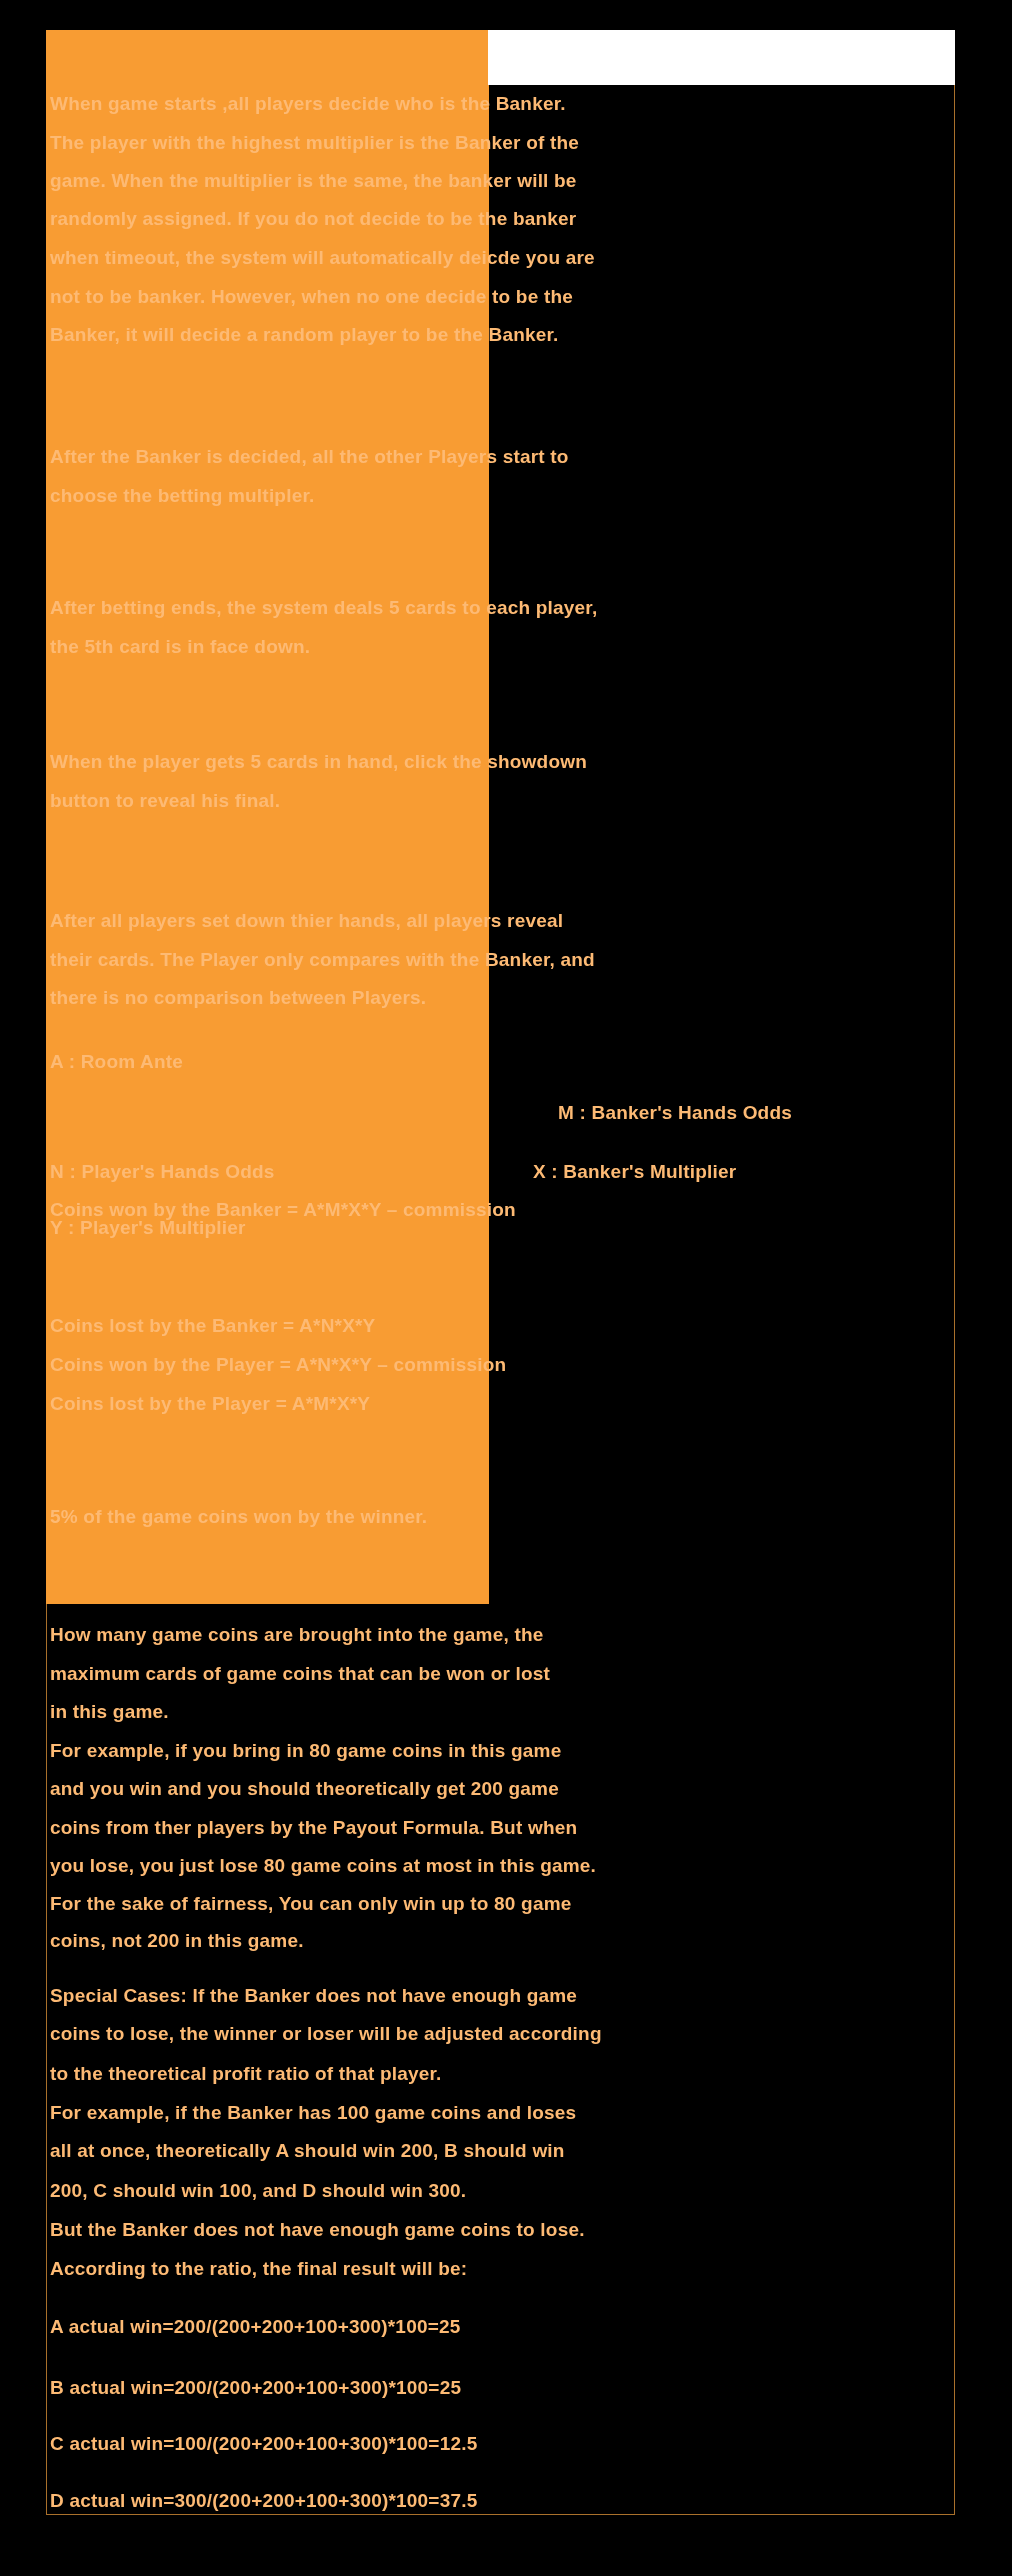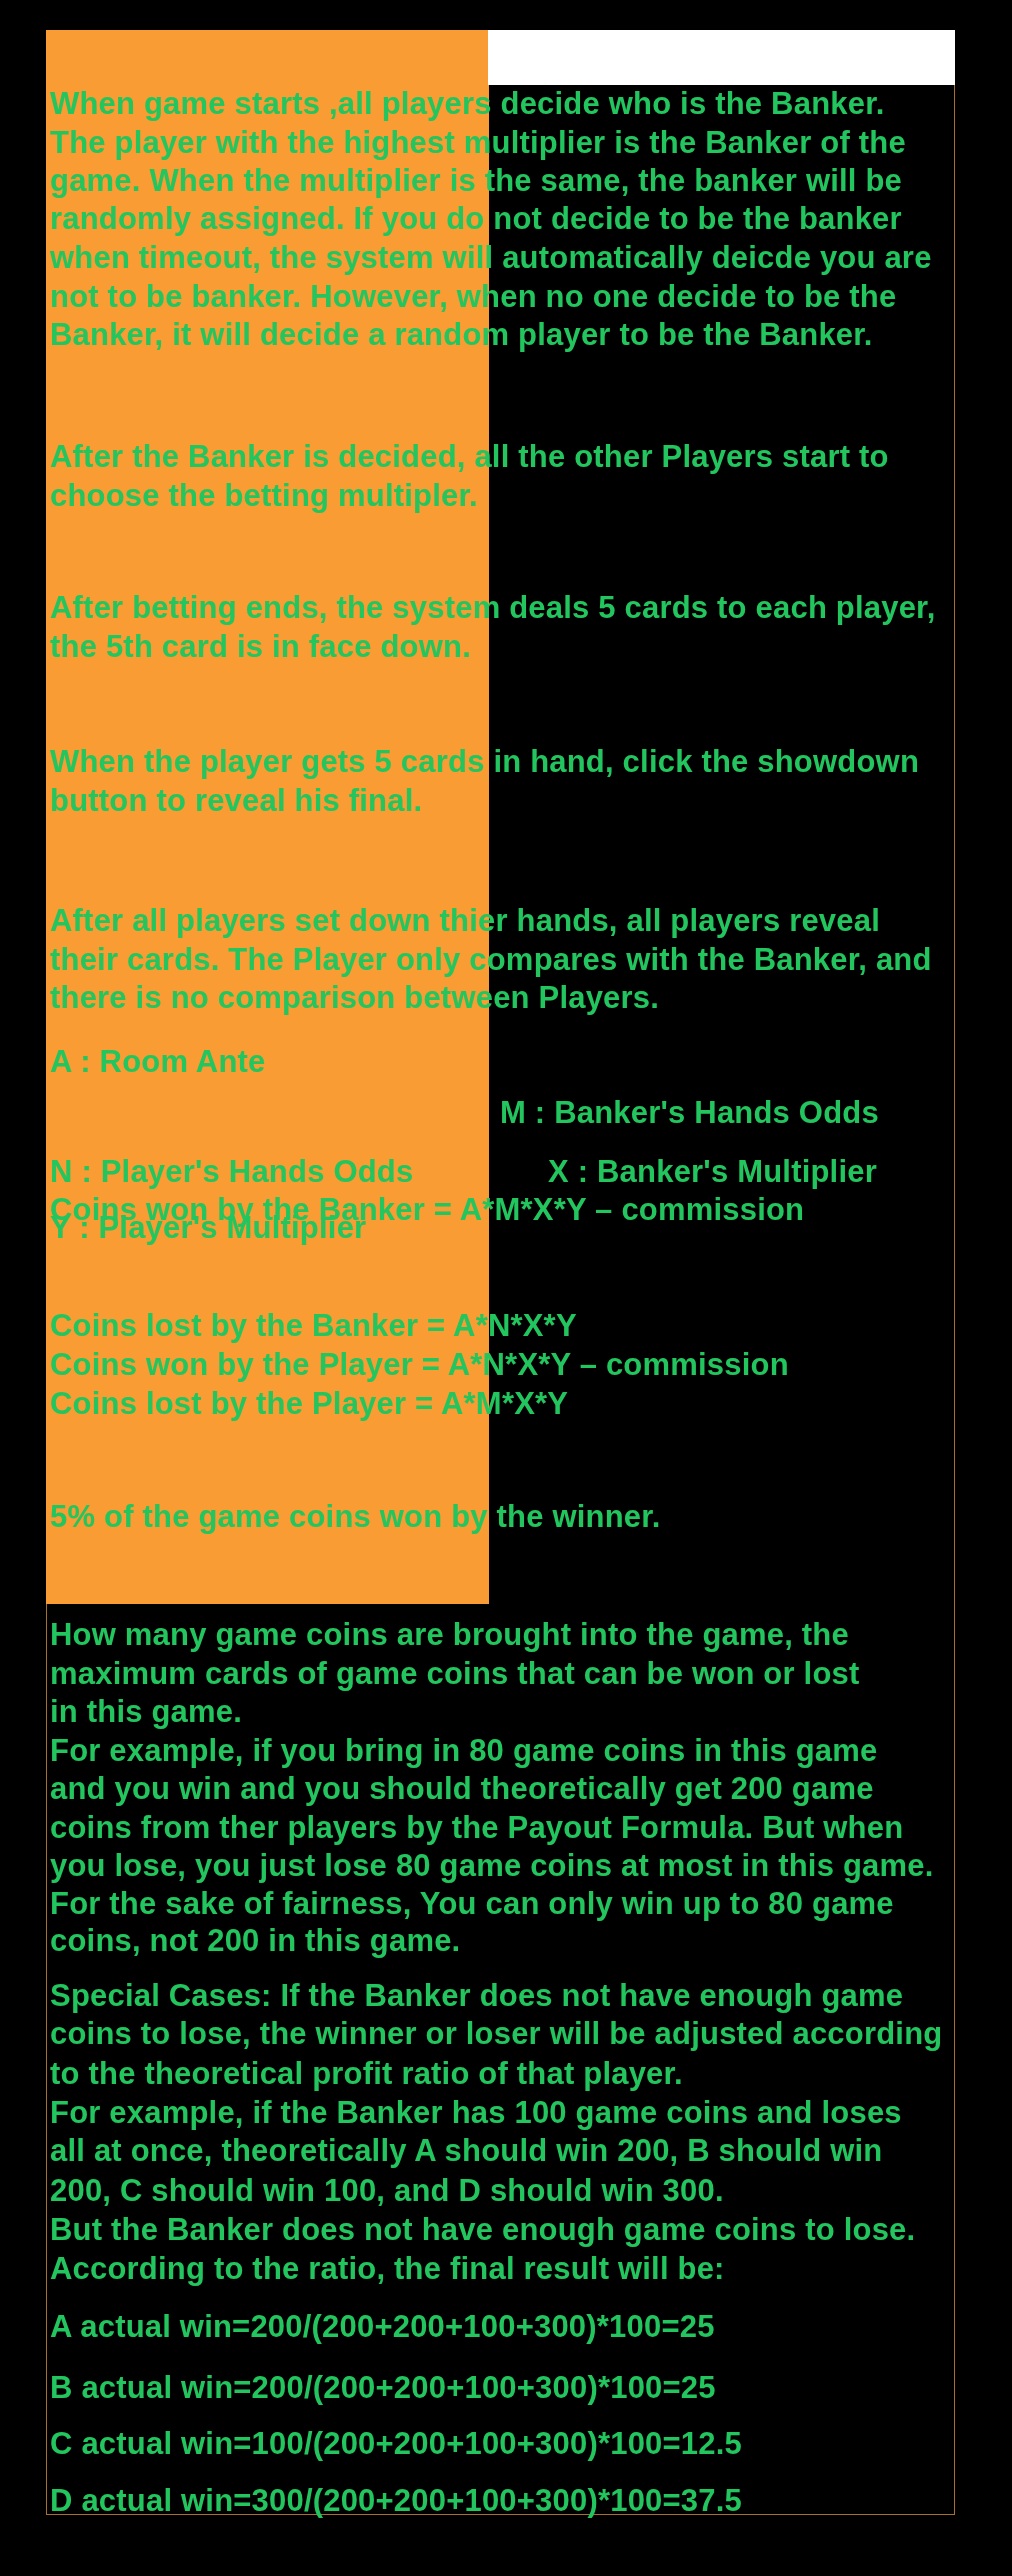--- a/index.html
+++ b/index.html
@@ -5,24 +5,24 @@
   html,body{margin:0;padding:0;background:#000;}
   body{position:relative;width:1012px;height:2576px;overflow:hidden;
        font-family:"Liberation Sans",sans-serif;}
   .panel-border{position:absolute;left:46px;top:30px;width:909px;height:2485px;
        border:1px solid #a9702b;box-sizing:border-box;background:transparent;}
   .overlay-orange{position:absolute;left:46px;top:30px;width:443px;height:1574px;
        background:#f89c33;}
   .bar-white{position:absolute;left:488px;top:30px;width:467px;height:55px;
        background:#ffffff;}
   .ln{position:absolute;left:50px;white-space:nowrap;
-      font-weight:700;font-size:31px;line-height:39px;
-      color:#22c55e;letter-spacing:0.2px;}
-  .col2{left:500px;text-align:right;}
-  .col2b{left:548px;}
+      font-weight:700;font-size:19px;line-height:39px;
+      color:#fdba74;letter-spacing:0.2px;}
+  .col2{left:558px;text-align:right;}
+  .col2b{left:533px;}
 </style>
 </head>
 <body>
 
 <div class="panel-border"></div>
 <div class="overlay-orange"></div>
 <div class="bar-white"></div>
 
 <div class="ln" style="top:84px">When game starts ,all players decide who is the Banker.</div>
 <div class="ln" style="top:123px">The player with the highest multiplier is the Banker of the</div>

